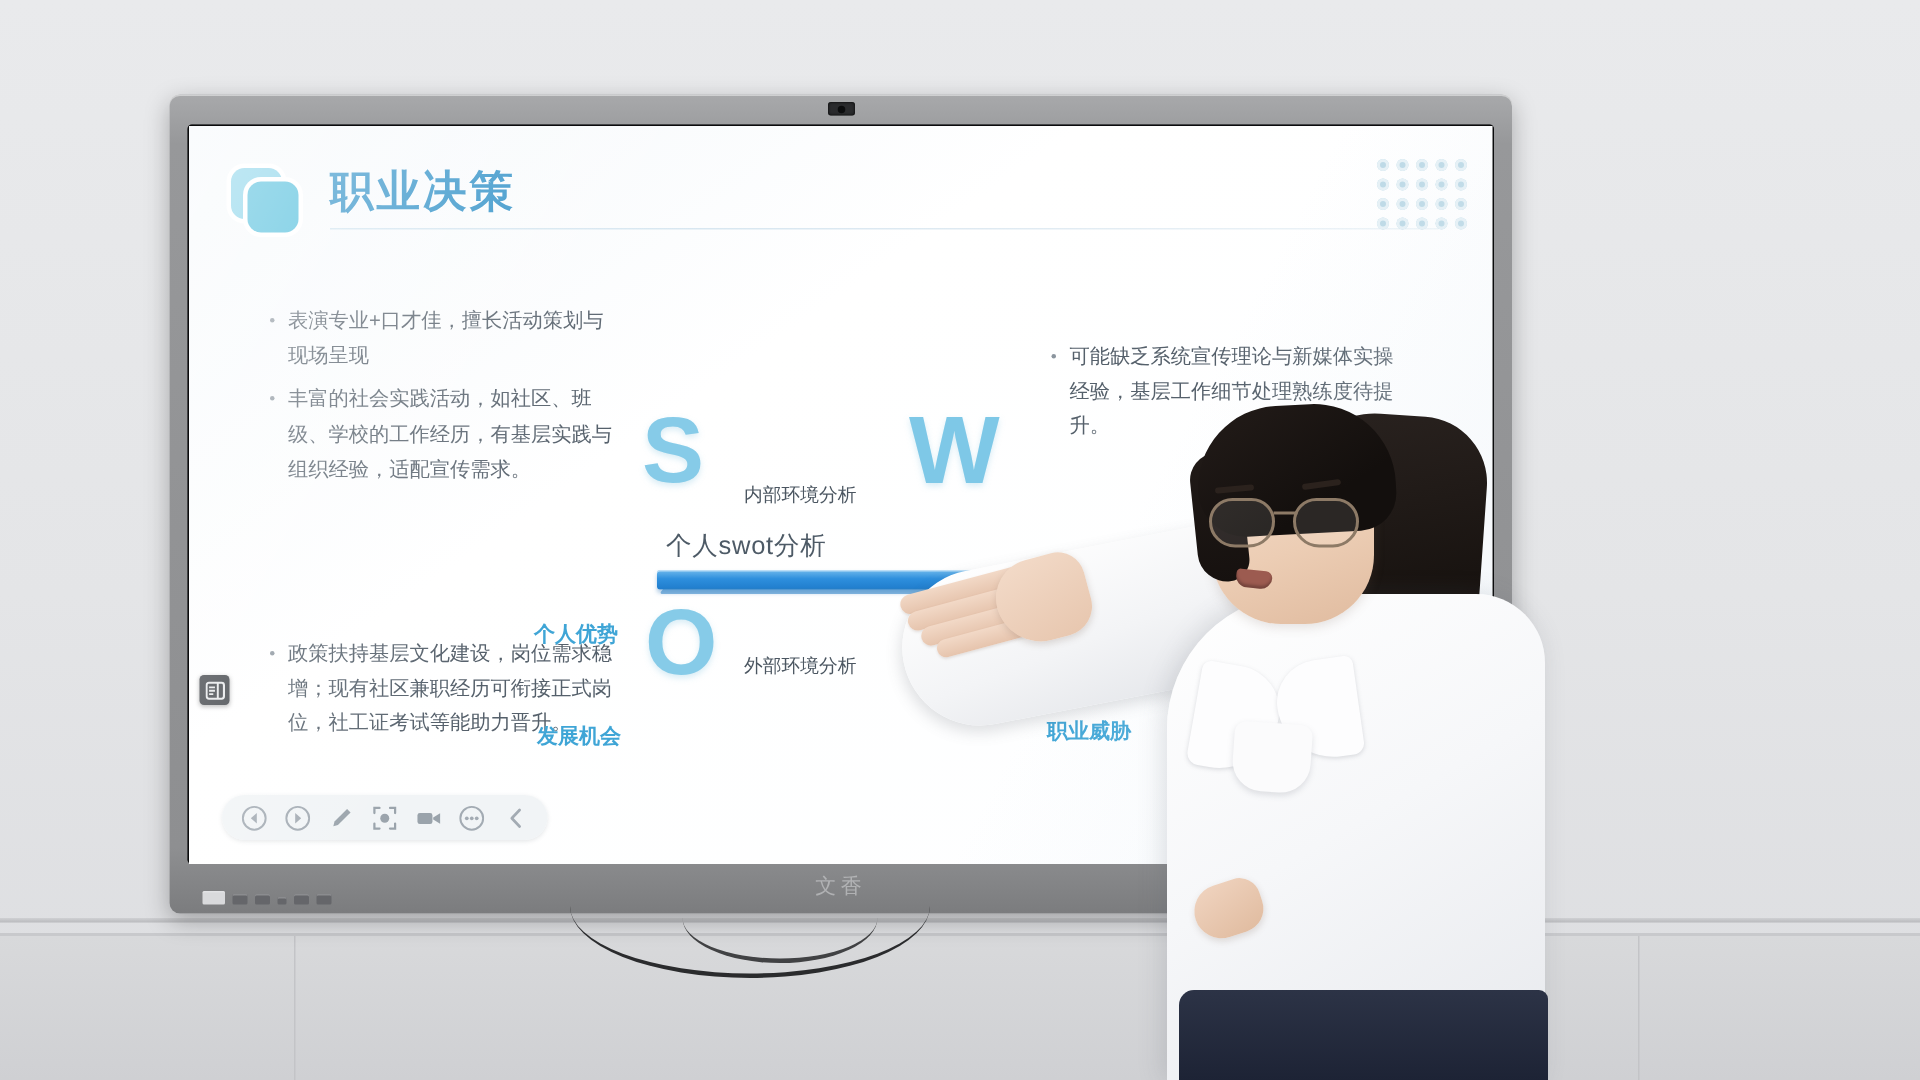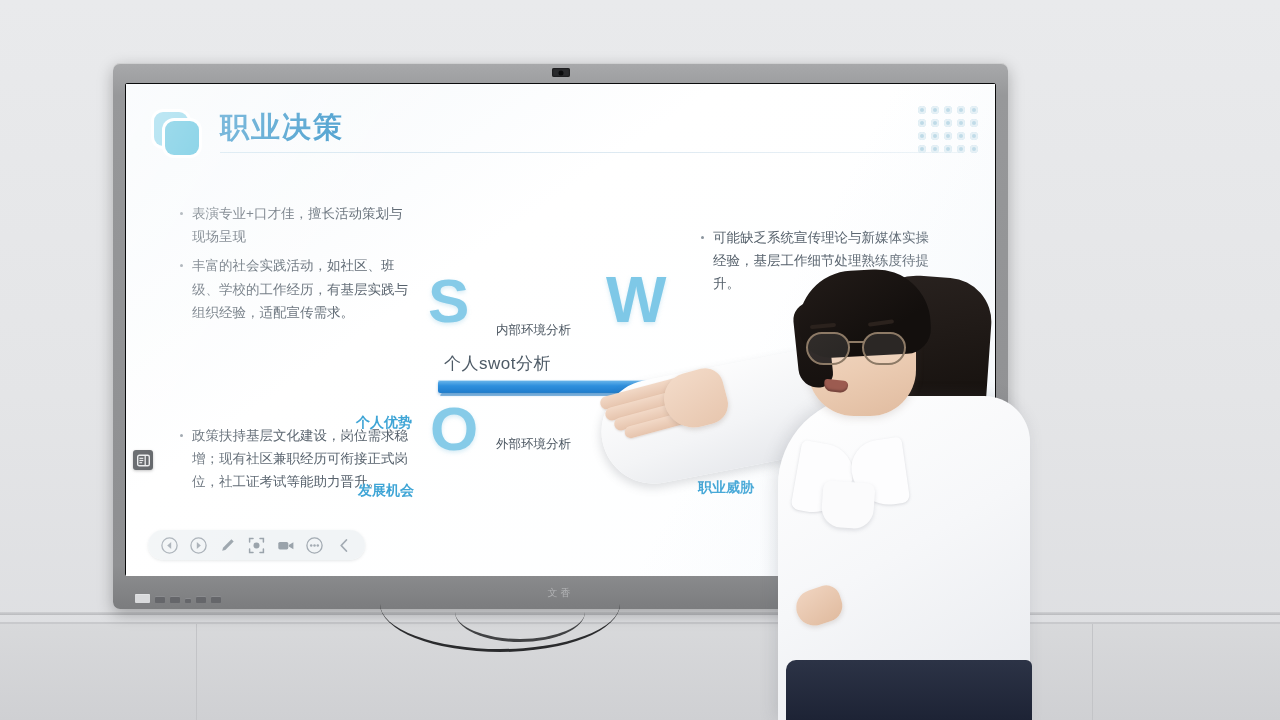--- a/index.html
+++ b/index.html
@@ -48,21 +48,21 @@
     position:absolute; left:50%; top:5px; transform:translateX(-50%);
     width:18px; height:9px; background:#2a2b2d; border-radius:2px;
     box-shadow: inset 0 0 2px #000;
   }
   .camera::after{
     content:""; position:absolute; left:50%; top:50%; transform:translate(-50%,-50%);
     width:5px;height:5px;border-radius:50%;background:#0b0c0d;
   }
   .brand {
     position:absolute; left:50%; bottom:9px; transform:translateX(-50%);
-    font-size:10px; letter-spacing:3px; color:#d7d8da; opacity:.55;
+    font-size:14px; letter-spacing:3px; color:#d7d8da; opacity:.55;
   }
   .io-ports {
     position:absolute; left:22px; bottom:6px; display:flex; gap:5px; align-items:flex-end;
   }
   .io-ports i {
     display:block; width:10px; height:7px; background:#65666a;
     border-radius:1px; box-shadow: inset 0 1px 0 rgba(255,255,255,.25);
   }
   .io-ports i.big { width:15px; height:9px; background:#d9dadc; }
   .io-ports i.sm { width:6px; height:5px; }

